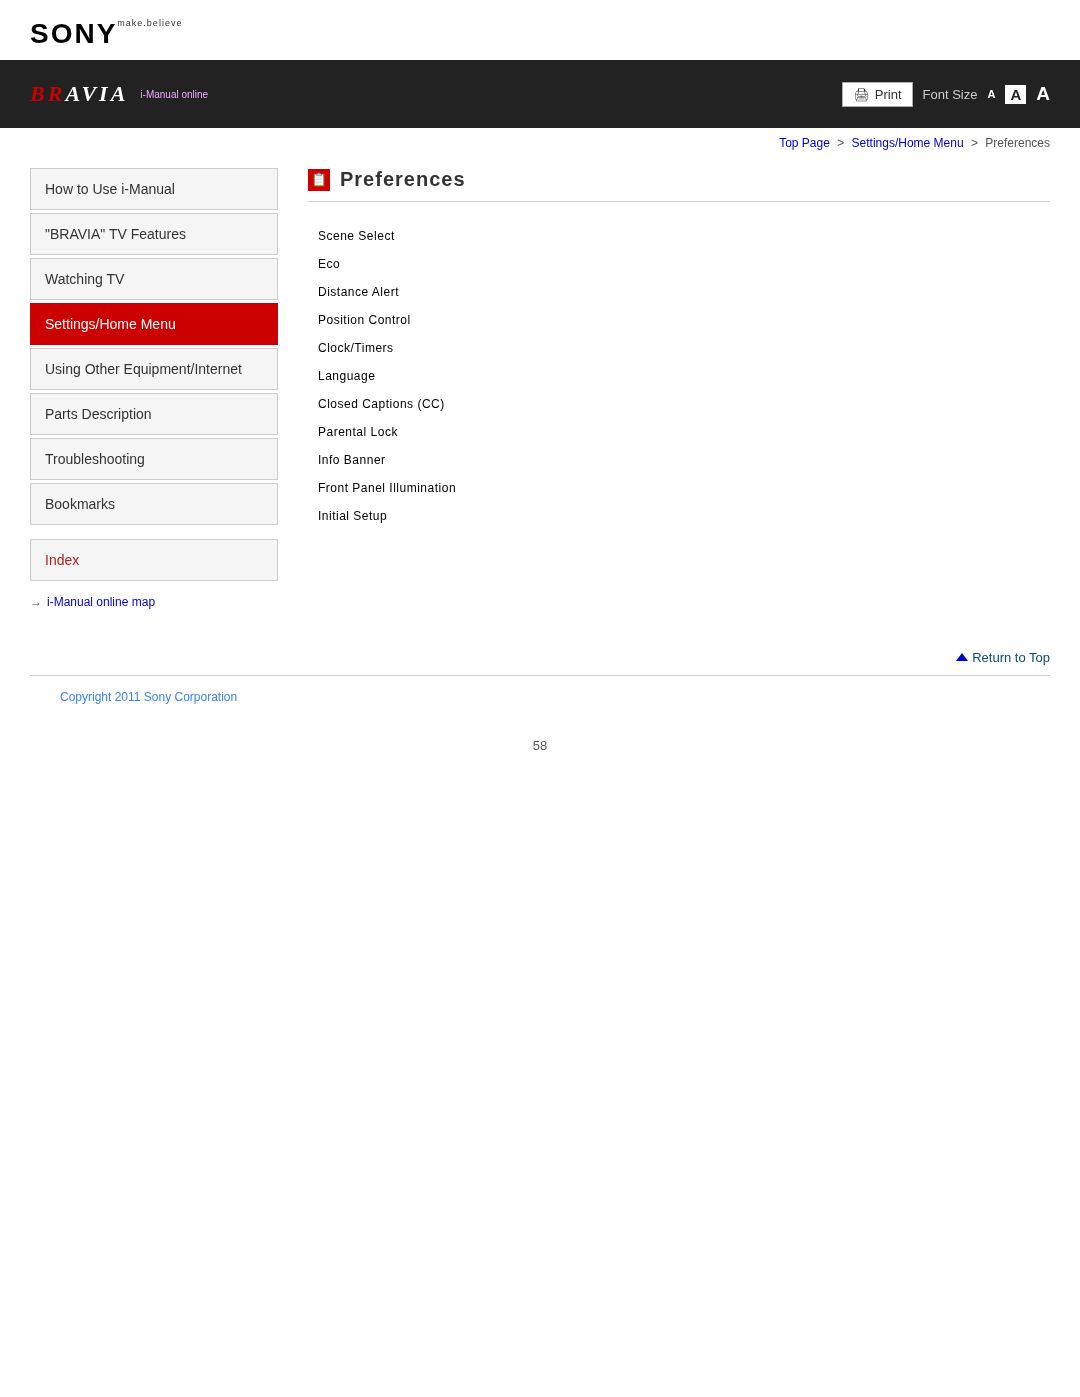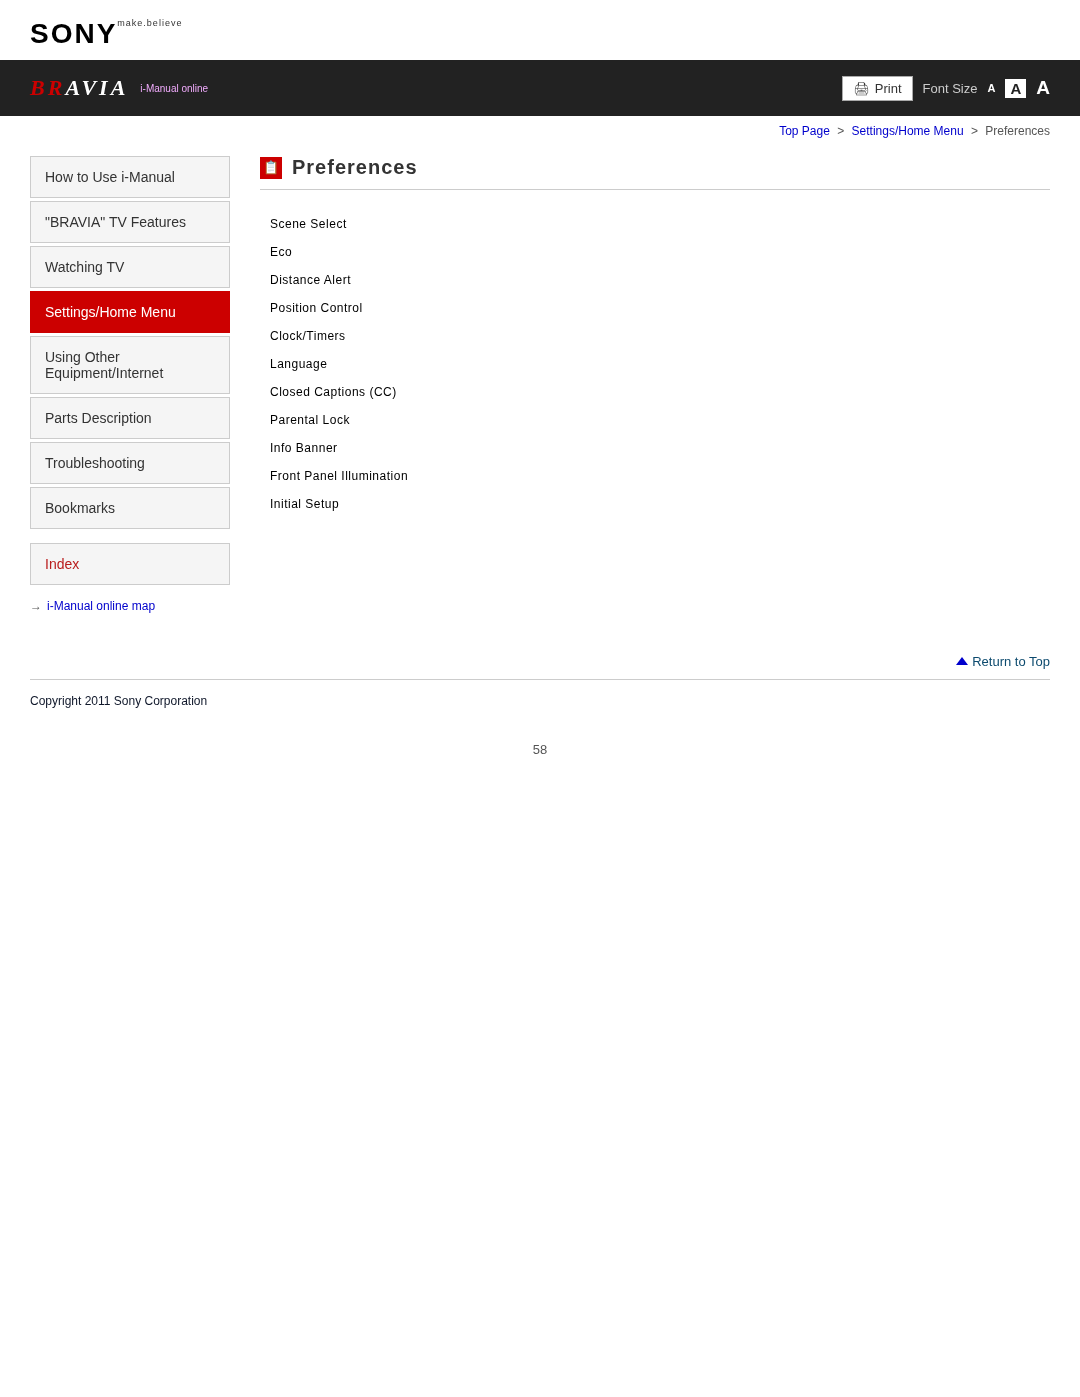--- a/index.html
+++ b/index.html
@@ -32,21 +32,21 @@
     }
     .sony-tagline {
       font-size: 9px;
       color: #333;
       letter-spacing: 1px;
     }
 
     
     .nav-bar {
       background: #222;
-      height: 56px;
+      height: 68px;
       display: flex;
       align-items: center;
       padding: 0 30px;
       justify-content: space-between;
     }
     .nav-bar-left {
       display: flex;
       align-items: center;
       gap: 12px;
     }
@@ -118,21 +118,21 @@
 
     
     .content-area {
       display: flex;
       padding: 10px 30px 20px 30px;
       gap: 30px;
     }
 
     
     .sidebar {
-      width: 200px;
+      width: 248px;
       flex-shrink: 0;
     }
     .sidebar-item {
       border: 1px solid #ccc;
       padding: 12px 14px;
       margin-bottom: 3px;
       font-size: 14px;
       color: #333;
       cursor: pointer;
       background: #f5f5f5;
@@ -227,21 +227,22 @@
 
     
     .footer-divider {
       border: none;
       border-top: 1px solid #ccc;
       margin: 0 30px;
     }
     .footer {
       padding: 14px 30px;
       font-size: 12px;
-      color: #0f172a;
+      color: #3b82f6;
+      margin-left: 30px;
     }
 
     
     .page-number {
       text-align: center;
       padding: 20px;
       font-size: 13px;
       color: #555;
     }
   </style>

